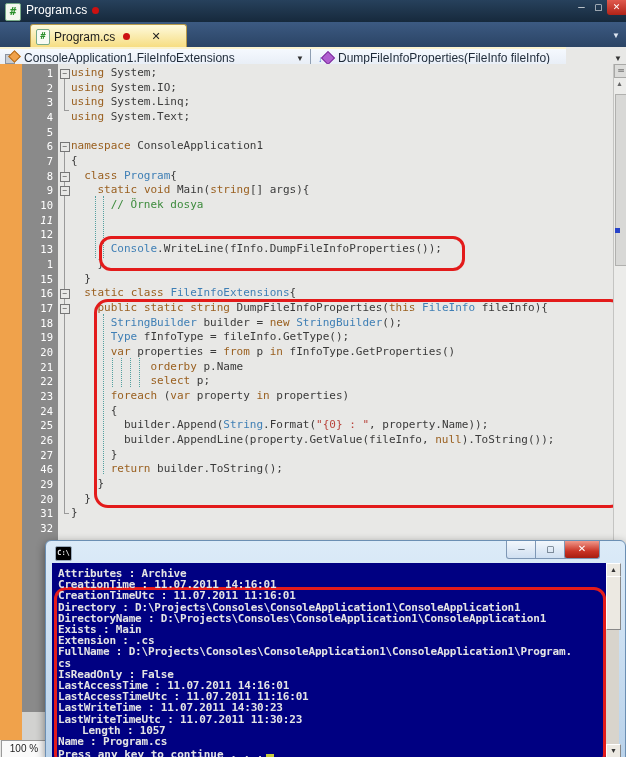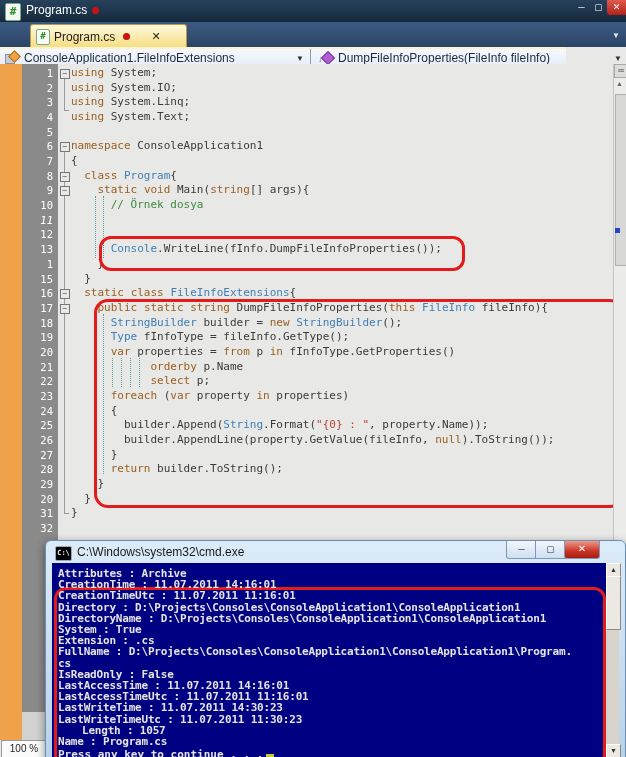--- a/index.html
+++ b/index.html
@@ -169,21 +169,21 @@
         <div class="ln" style="top: 251.56px;">18</div>
         <div class="ln" style="top: 266.24px;">19</div>
         <div class="ln" style="top: 280.92px;">20</div>
         <div class="ln" style="top: 295.6px;">21</div>
         <div class="ln" style="top: 310.28px;">22</div>
         <div class="ln" style="top: 324.96px;">23</div>
         <div class="ln" style="top: 339.64px;">24</div>
         <div class="ln" style="top: 354.32px;">25</div>
         <div class="ln" style="top: 369px;">26</div>
         <div class="ln" style="top: 383.68px;">27</div>
-        <div class="ln" style="top: 398.36px;">28</div>
+        <div class="ln" style="top: 398.36px;">46</div>
         <div class="ln" style="top: 413.04px;">29</div>
         <div class="ln" style="top: 427.72px;">20</div>
         <div class="ln" style="top: 442.4px;">31</div>
         <div class="ln" style="top: 457.08px;">32</div>
       </div>
     <div id="gutter-low"></div>
     <div id="fold-layer">
       <div class="fold-line" style="top:14px;height:32px;"></div>
       <div class="fold-foot" style="top:46px;"></div>
       <div class="fold-line" style="top:87px;height:362px;"></div>
@@ -247,39 +247,38 @@
       <div id="ed-mark"></div>
     </div>
 
     <div id="corner-block"></div>
     <div id="zoom-box">100 %</div>
   </div>
 
   <div id="cmd">
     <div id="cmd-titlebar">
       <div id="cmd-icon">C:\</div>
-      <div id="cmd-title">C:\Windows\system32\cmd.exe</div>
       <div class="aero-btn" id="cmd-min">─</div>
       <div class="aero-btn" id="cmd-max">▢</div>
       <div class="aero-btn" id="cmd-close">✕</div>
     </div>
     <div id="cmd-client">
       <div id="cmd-prompt"><span>Press any key to continue . . .</span><span id="cursor"></span></div>
       <div id="cmd-scroll">
         <div class="sb-btn" id="cmd-sb-up">▲</div>
         <div id="cmd-sb-thumb"></div>
         <div class="sb-btn" id="cmd-sb-down">▼</div>
       </div>
       <div id="cmd-annotation"></div>
     <div class="console-line" style="top: 5px;">Attributes : Archive</div>
         <div class="console-line" style="top: 16.2px;">CreationTime : 11.07.2011 14:16:01</div>
         <div class="console-line" style="top: 27.4px;">CreationTimeUtc : 11.07.2011 11:16:01</div>
         <div class="console-line" style="top: 38.6px;">Directory : D:\Projects\Consoles\ConsoleApplication1\ConsoleApplication1</div>
         <div class="console-line" style="top: 49.8px;">DirectoryName : D:\Projects\Consoles\ConsoleApplication1\ConsoleApplication1</div>
-        <div class="console-line" style="top: 61px;">System : True</div>
+        <div class="console-line" style="top: 61px;">Exists : Main</div>
         <div class="console-line" style="top: 72.2px;">Extension : .cs</div>
         <div class="console-line" style="top: 83.4px;">FullName : D:\Projects\Consoles\ConsoleApplication1\ConsoleApplication1\Program.</div>
         <div class="console-line" style="top: 94.6px;">cs</div>
         <div class="console-line" style="top: 105.8px;">IsReadOnly : False</div>
         <div class="console-line" style="top: 117px;">LastAccessTime : 11.07.2011 14:16:01</div>
         <div class="console-line" style="top: 128.2px;">LastAccessTimeUtc : 11.07.2011 11:16:01</div>
         <div class="console-line" style="top: 139.4px;">LastWriteTime : 11.07.2011 14:30:23</div>
         <div class="console-line" style="top: 150.6px;">LastWriteTimeUtc : 11.07.2011 11:30:23</div>
         <div class="console-line" style="top: 161.8px; padding-left: 24px;">Length : 1057</div>
         <div class="console-line" style="top: 173px;">Name : Program.cs</div>

